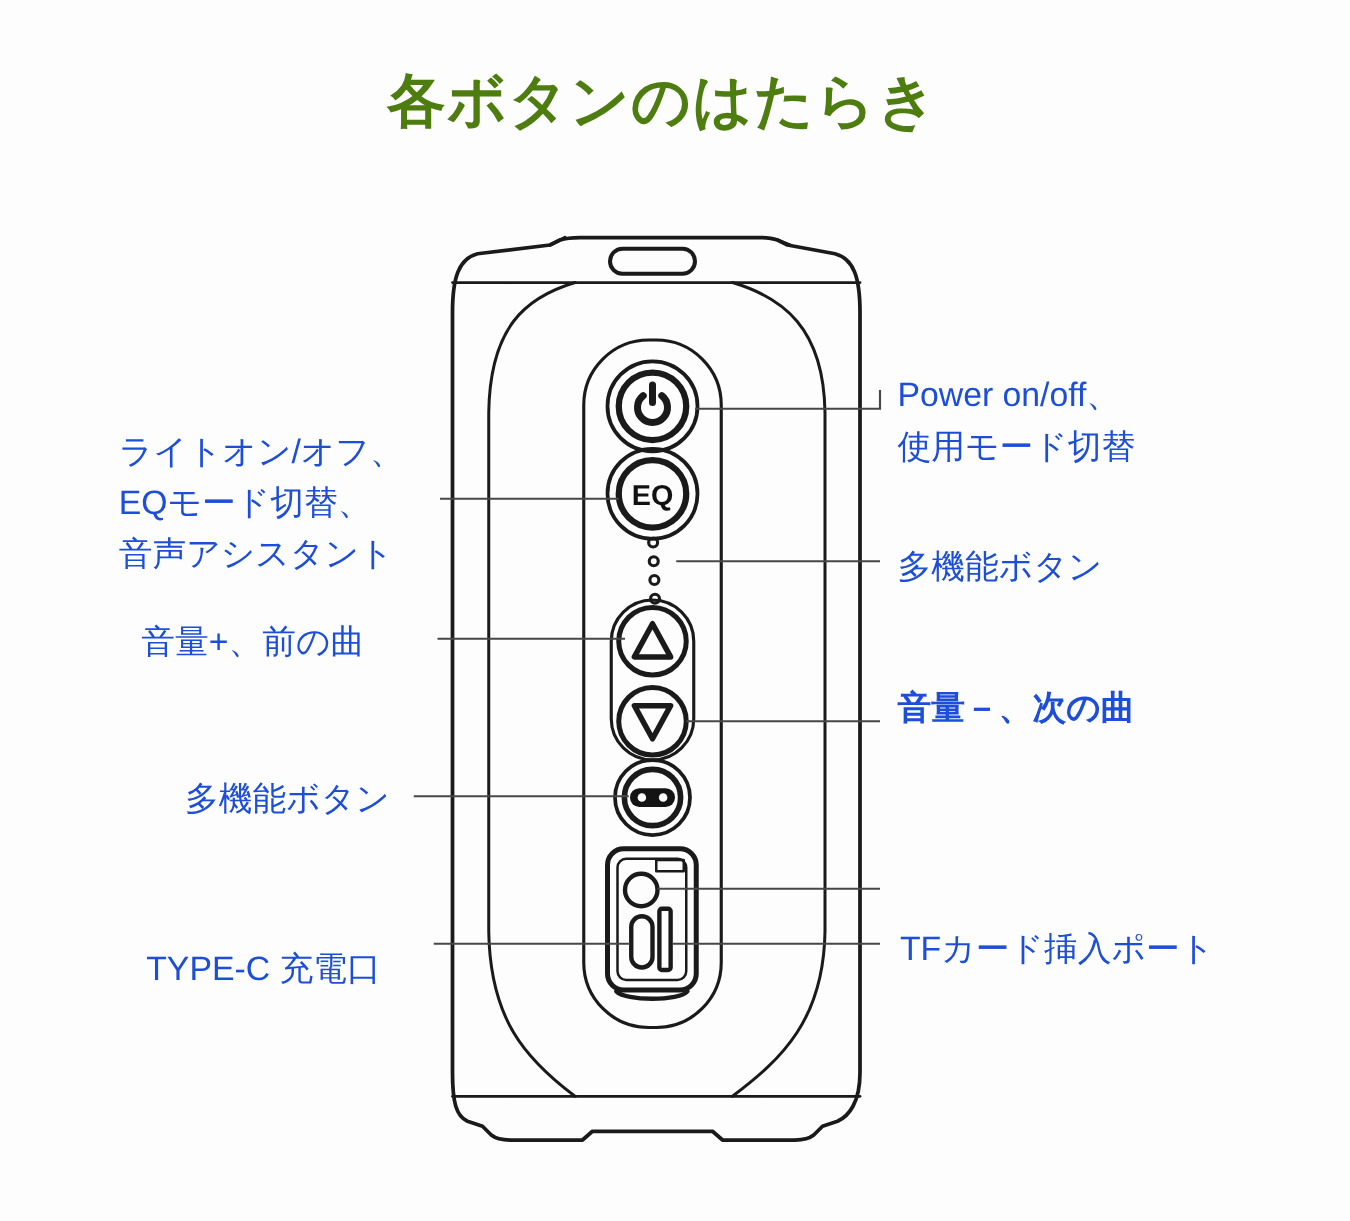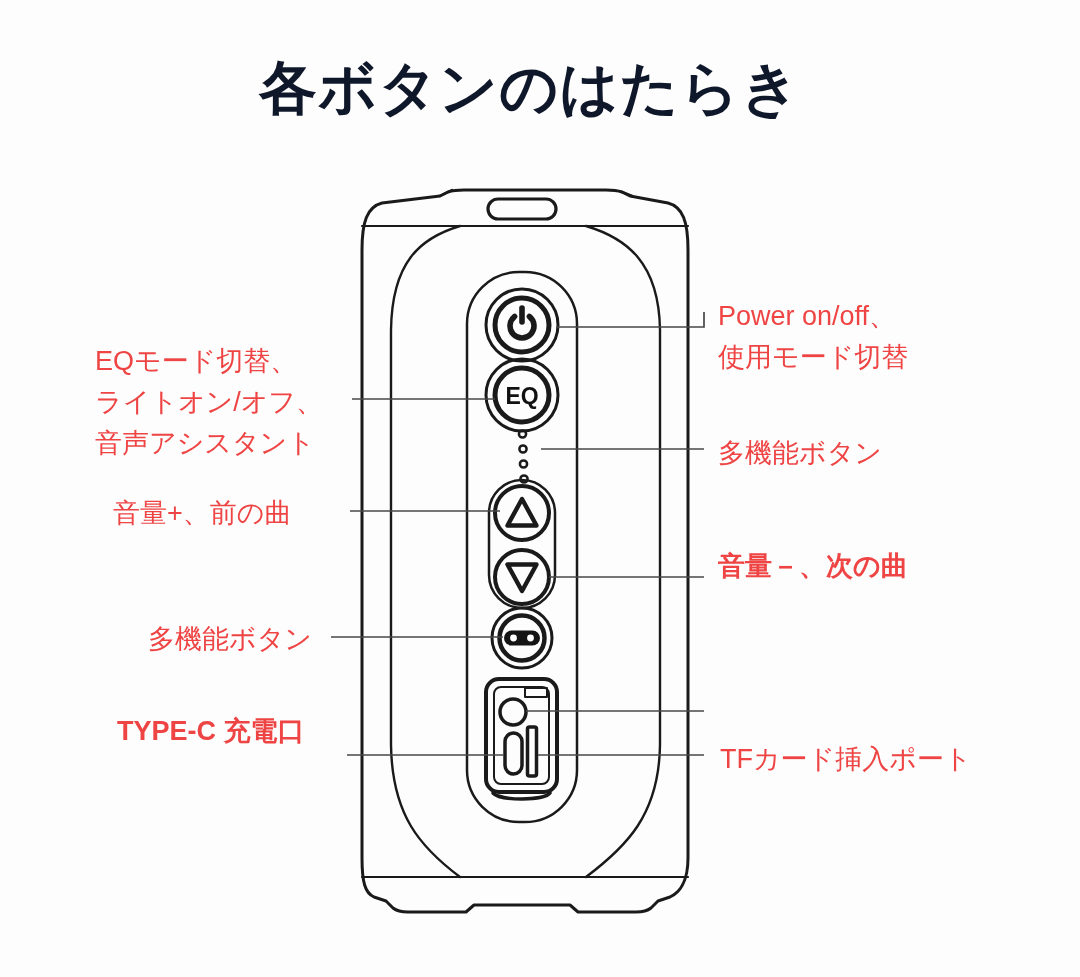--- a/index.html
+++ b/index.html
@@ -1,39 +1,39 @@
 <!DOCTYPE html>
 <html><head>
 <meta charset="utf-8">
 <style>
   html,body{margin:0;padding:0;}
   body{font-family:"Liberation Sans","DejaVu Sans",sans-serif;}
   .canvas{position:relative;width:1080px;height:977px;background:#fdfdfd;overflow:hidden;}
   .title{position:absolute;top:50px;left:0;width:1060px;text-align:center;
-         font-size:58px;font-weight:900;color:#0f172a;letter-spacing:1px;}
-  .lbl{position:absolute;font-size:27px;color:#ef4444;white-space:nowrap;line-height:41px;}
+         font-size:47px;font-weight:900;color:#4d7c0f;letter-spacing:1px;}
+  .lbl{position:absolute;font-size:27px;color:#1d4ed8;white-space:nowrap;line-height:41px;}
   .lbl div{line-height:41px;}
   .diagram-svg{position:absolute;left:0;top:0;}
   svg *{vector-effect:non-scaling-stroke;}
 </style>
 </head>
 <body>
 
 <div class="canvas">
 
   <div class="title">各ボタンのはたらき</div>
 
   <div class="lbl" style="left:95px;top:341px;">
+    <div>ライトオン/オフ、</div>
     <div>EQモード切替、</div>
-    <div>ライトオン/オフ、</div>
     <div>音声アシスタント</div>
   </div>
   <div class="lbl" style="left:113px;top:493px;">音量+、前の曲</div>
   <div class="lbl" style="left:148px;top:619px;text-align:center;">多機能ボタン</div>
-  <div class="lbl" style="left:117px;top:711px;font-weight:bold;">TYPE-C 充電口</div>
+  <div class="lbl" style="left:117px;top:755px;">TYPE-C 充電口</div>
 
   <div class="lbl" style="left:718px;top:296px;line-height:40px;">
     <div>Power on/off、</div>
     <div>使用モード切替</div>
   </div>
   <div class="lbl" style="left:718px;top:433px;">多機能ボタン</div>
   <div class="lbl" style="left:718px;top:546px;font-weight:bold;">音量－、次の曲</div>
   <div class="lbl" style="left:720px;top:739px;">TFカード挿入ポート</div>
 
   <svg class="diagram-svg" width="1080" height="977" viewBox="0 0 1080 977">

